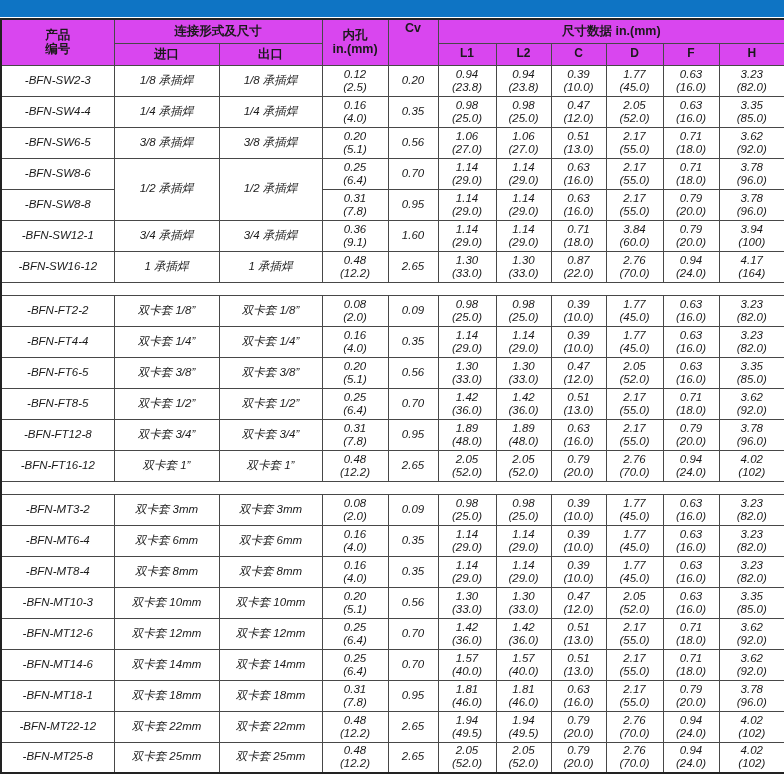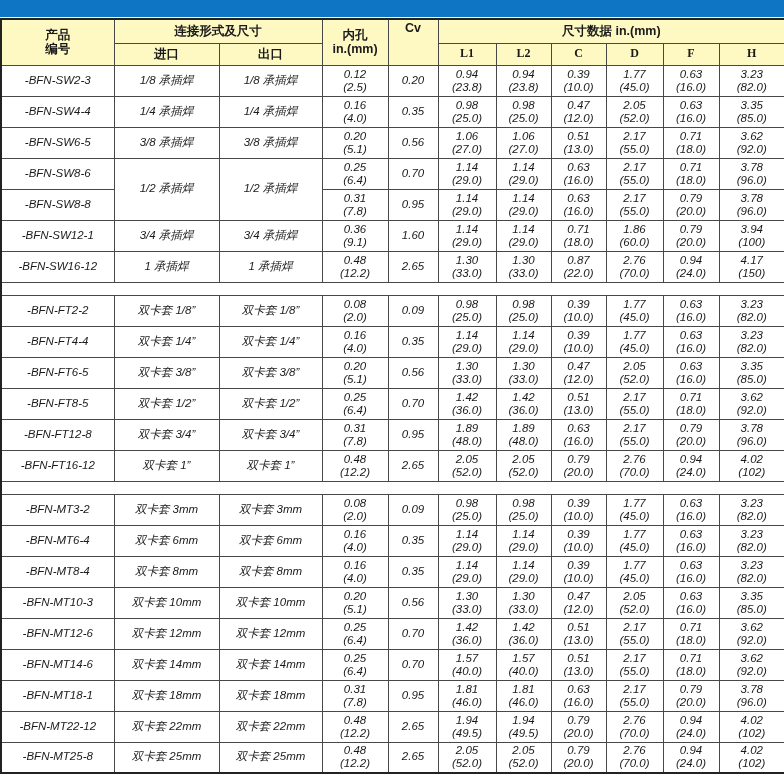--- a/index.html
+++ b/index.html
@@ -23,29 +23,29 @@
     border: 2px solid #222;
   }
   table.spec th, table.spec td {
     border: 1px solid #484848;
     text-align: center;
     vertical-align: middle;
     padding: 1px 0;
     overflow: hidden;
   }
   thead th {
-    background: #fef9c3;
+    background: #d946ef;
     font-weight: bold;
     font-size: 12.5px;
     line-height: 1.15;
   }
   thead tr.h1 { height: 24px; }
   thead tr.h2 { height: 22px; }
   thead th.cv-h { vertical-align: top; }
-  thead th.dim-col { font-size: 12px; font-family: Liberation Serif, serif; }
+  thead th.dim-col { font-size: 12px; }
   tbody tr { height: 31px; font-style: italic; }
   tbody td {
     background: #ffffff;
     font-size: 11.5px;
     line-height: 1.2;
   }
   td.two-line div { line-height: 13px; }
   tr.sep { height: 13px; }
   tr.sep td {
     border-left: none;
@@ -281,21 +281,21 @@
         </td>
         <td class="two-line">
           <div>1.14</div>
           <div>(29.0)</div>
         </td>
         <td class="two-line">
           <div>0.71</div>
           <div>(18.0)</div>
         </td>
         <td class="two-line">
-          <div>1.86</div>
+          <div>3.84</div>
           <div>(60.0)</div>
         </td>
         <td class="two-line">
           <div>0.79</div>
           <div>(20.0)</div>
         </td>
         <td class="two-line">
           <div>3.94</div>
           <div>(100)</div>
         </td>
@@ -324,21 +324,21 @@
         <td class="two-line">
           <div>2.76</div>
           <div>(70.0)</div>
         </td>
         <td class="two-line">
           <div>0.94</div>
           <div>(24.0)</div>
         </td>
         <td class="two-line">
           <div>4.17</div>
-          <div>(150)</div>
+          <div>(164)</div>
         </td>
       </tr>
     </tbody>
     <tbody>
       <tr class="sep">
         <td colspan="11"></td>
       </tr>
     </tbody>
     <tbody>
       <tr>

